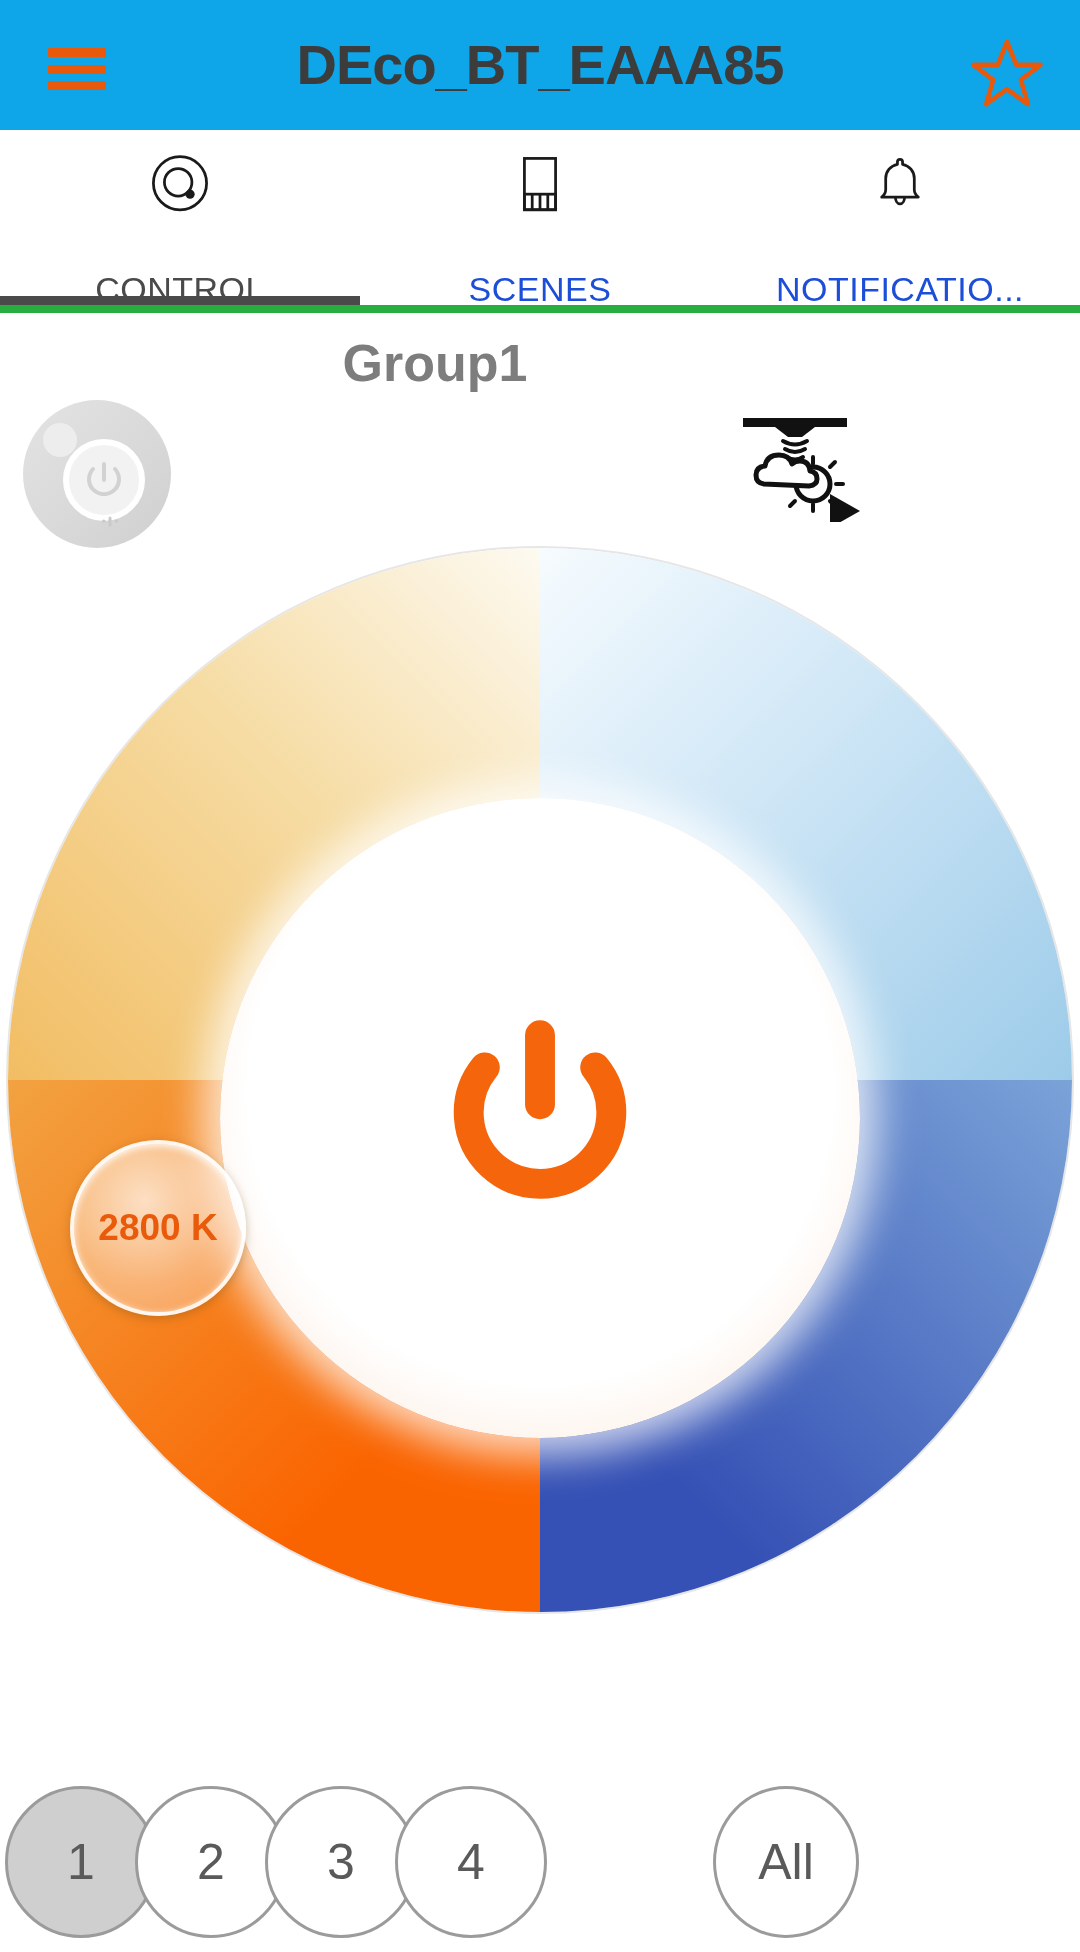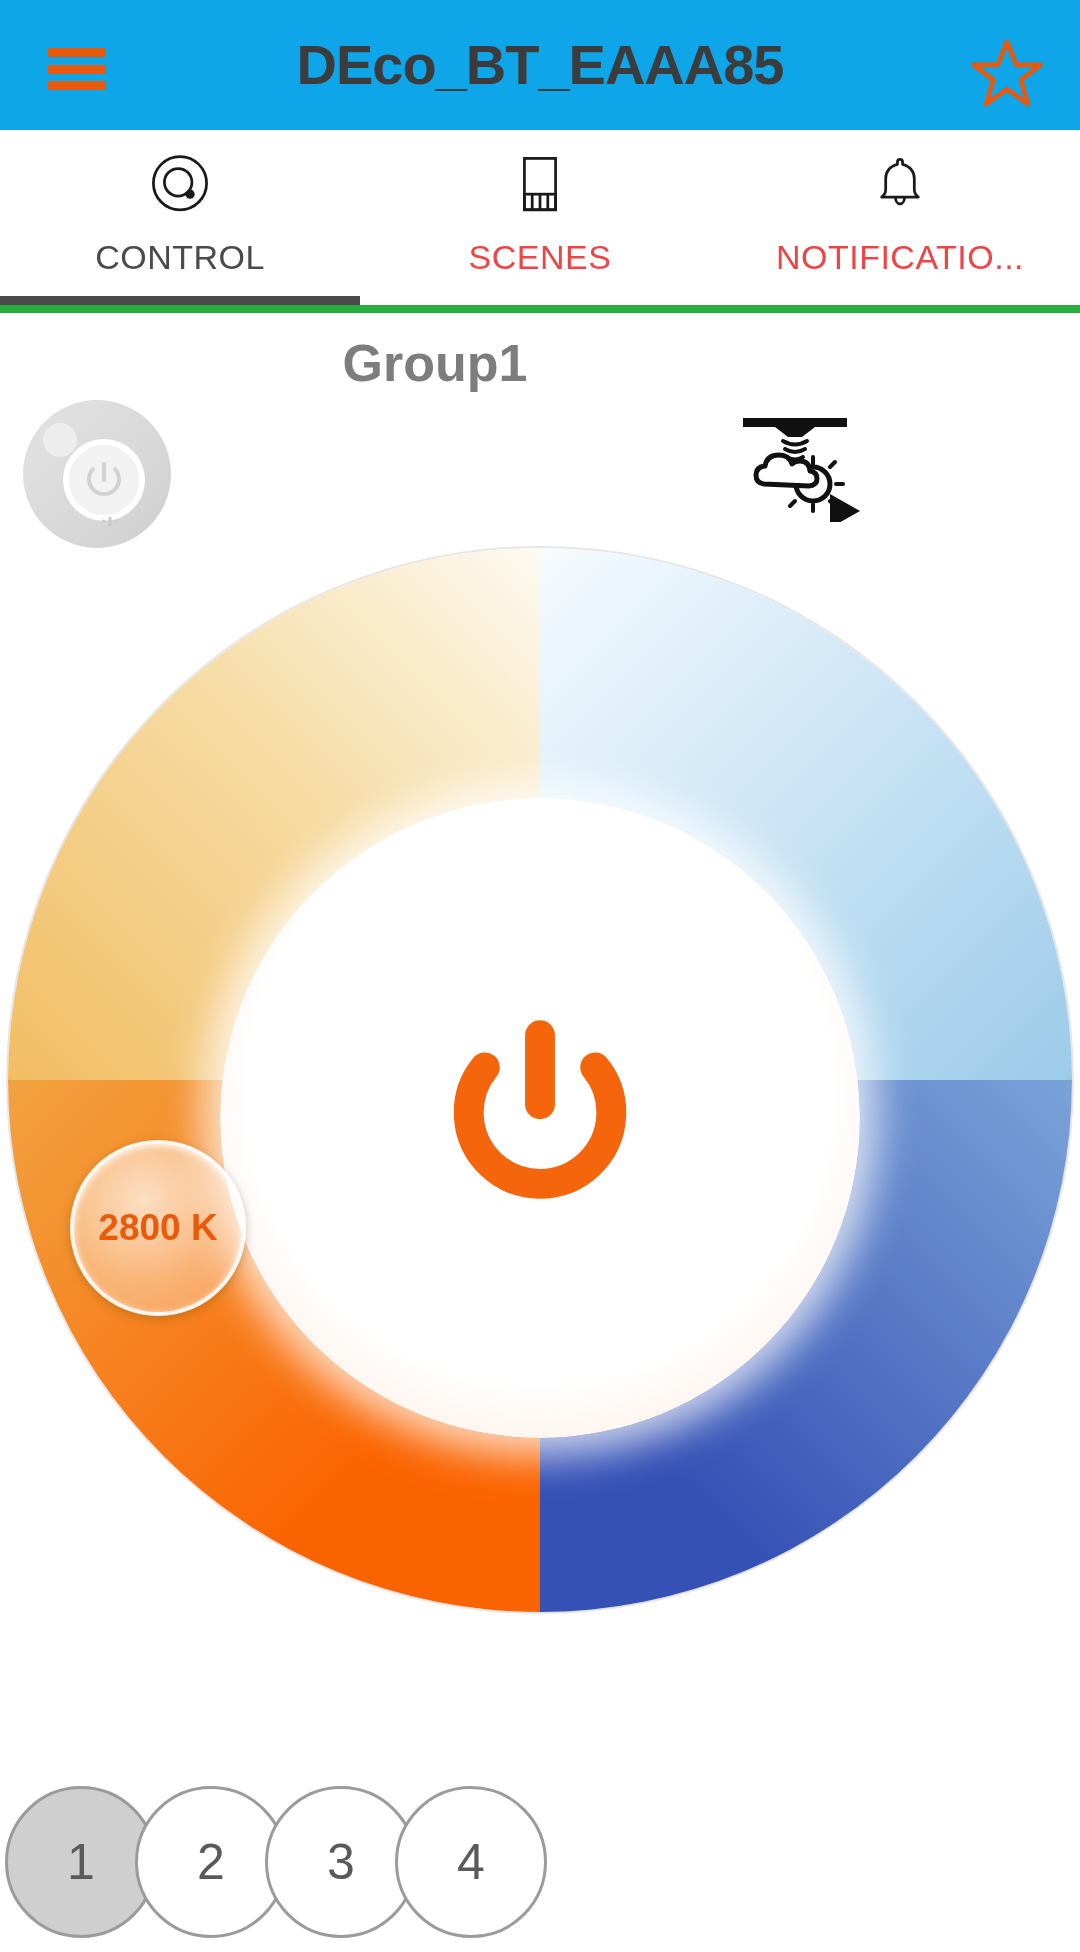--- a/index.html
+++ b/index.html
@@ -35,25 +35,26 @@
 
   
   .tabs{
     position:absolute;left:0;top:130px;width:1080px;height:178px;
     display:flex;background:#ffffff;
   }
   .tab{
     flex:1 1 0;display:flex;flex-direction:column;align-items:center;
     justify-content:flex-start;padding-top:22px;cursor:pointer;
     overflow:hidden;
+    gap:32px;
   }
   .tab-icon{height:66px;display:flex;align-items:center;justify-content:center;}
   .tab-label{
     margin-top:20px;font-size:34px;letter-spacing:0.5px;
-    color:#ef4444;white-space:nowrap;
+    color:#1d4ed8;white-space:nowrap;
   }
   .tab.active .tab-label{color:#4a4a4a;}
 
   .tab-underline{
     position:absolute;left:0;top:296px;width:360px;height:9px;
     background:#4a4a4a;
   }
   .green-rule{
     position:absolute;left:0;top:305px;width:1080px;height:8px;
     background:#27ae3f;
@@ -301,13 +302,16 @@
   </div>
   <div class="zone-btn zone-2">
     <span>2</span>
   </div>
   <div class="zone-btn zone-3">
     <span>3</span>
   </div>
   <div class="zone-btn zone-4">
     <span>4</span>
   </div>
+  <div class="zone-btn zone-all">
+    <span>All</span>
+  </div>
 </div>
 
 </body></html>

